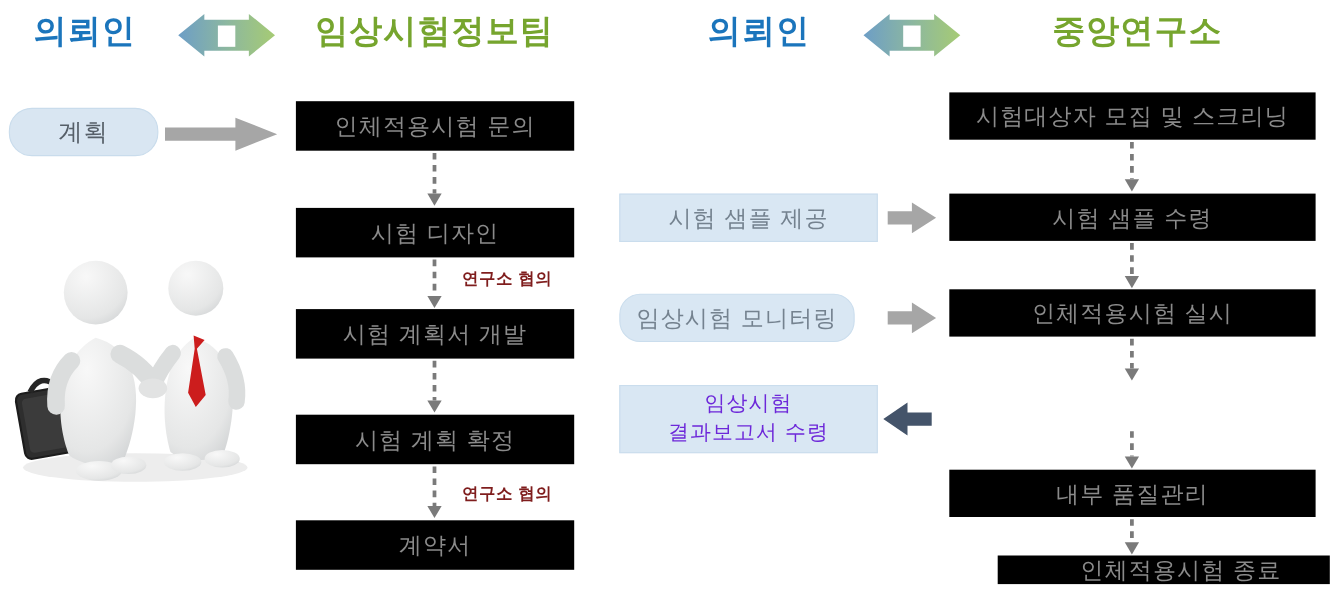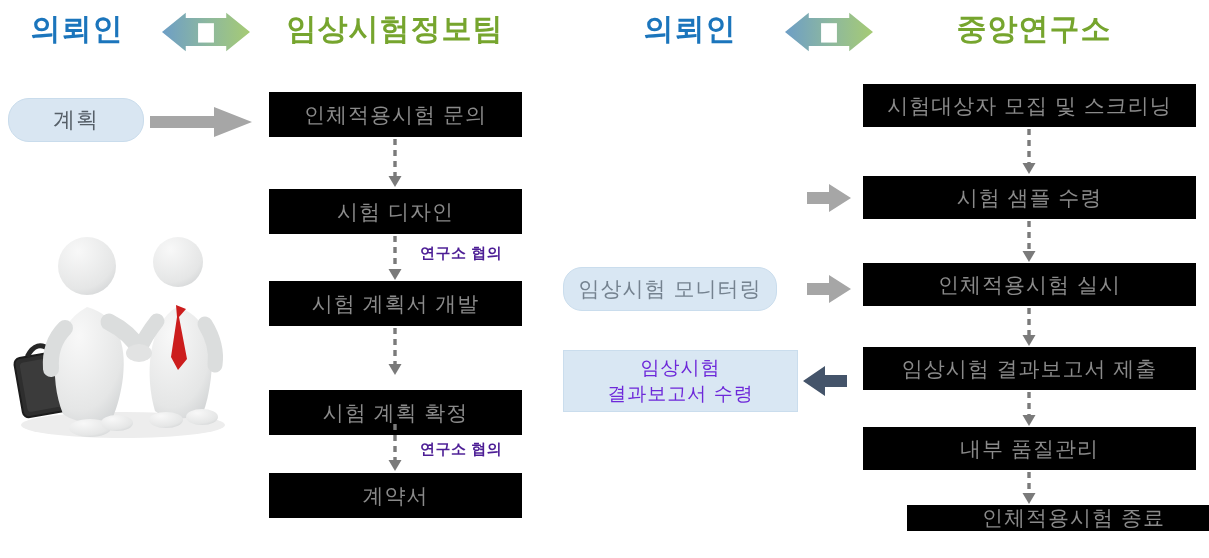--- a/index.html
+++ b/index.html
@@ -19,21 +19,21 @@
   }
   .blue-box{
     background:#d9e7f3;border:1px solid #cadded;color:#74828f;font-size:21px;letter-spacing:1px;
     display:flex;align-items:center;justify-content:center;text-align:center;box-sizing:border-box;
   }
   .plan-box{
     background:#d9e6f2;border:1px solid #c9dcec;color:#565f68;font-size:22px;letter-spacing:1px;
     display:flex;align-items:center;justify-content:center;box-sizing:border-box;
   }
   .two-line{flex-direction:column;font-size:19px;line-height:1.35;color:#6d28d9;}
-  .annotation{font-size:15px;font-weight:700;color:#4c1d95;letter-spacing:0.5px;white-space:nowrap;}
+  .annotation{font-size:15px;font-weight:700;color:#7f1d1d;letter-spacing:0.5px;white-space:nowrap;}
   svg.arrow, svg.dashline{position:absolute;display:block;overflow:visible;}
 </style>
 </head>
 <body>
 
 <div id="stage">
 
   <div class="abs title blue" style="left:22px;top:9px;width:110px;">의뢰인</div>
 
   <svg class="arrow" style="left:162px;top:9px;" width="88" height="46" viewBox="0 0 100 46">
@@ -68,21 +68,21 @@
 
   <div class="abs plan-box" style="left:8px;top:98px;width:136px;height:44px;border-radius:21px;">계획</div>
 
   <svg class="arrow" style="left:150px;top:106px;" width="102" height="32" viewBox="0 0 102 32">
     <polygon points="0,10 64,10 64,1 102,16 64,31 64,22 0,22" fill="#a6a6a6"></polygon>
   </svg>
 
   <div class="abs gray-box" style="left:269px;top:92px;width:253px;height:45px;">인체적용시험 문의</div>
   <div class="abs gray-box" style="left:269px;top:189px;width:253px;height:45px;">시험 디자인</div>
   <div class="abs gray-box" style="left:269px;top:281px;width:253px;height:45px;">시험 계획서 개발</div>
-  <div class="abs gray-box" style="left:269px;top:390px;width:253px;height:45px;">시험 계획 확정</div>
+  <div class="abs gray-box" style="left:269px;top:377px;width:253px;height:45px;">시험 계획 확정</div>
   <div class="abs gray-box" style="left:269px;top:473px;width:253px;height:45px;">계약서</div>
 
   <svg class="dashline" style="left:387px;top:139px;" width="16" height="48">
     <line x1="8" y1="0" x2="8" y2="37" stroke="#7a7a7a" stroke-width="3.4" stroke-dasharray="6,5"></line>
     <polygon points="1.5,37 14.5,37 8,48" fill="#7a7a7a"></polygon>
   </svg>
   <svg class="dashline" style="left:387px;top:236px;" width="16" height="44">
     <line x1="8" y1="0" x2="8" y2="33" stroke="#7a7a7a" stroke-width="3.4" stroke-dasharray="6,5"></line>
     <polygon points="1.5,33 14.5,33 8,44" fill="#7a7a7a"></polygon>
   </svg>
@@ -91,40 +91,40 @@
     <polygon points="1.5,36 14.5,36 8,47" fill="#7a7a7a"></polygon>
   </svg>
   <svg class="dashline" style="left:387px;top:424px;" width="16" height="47">
     <line x1="8" y1="0" x2="8" y2="36" stroke="#7a7a7a" stroke-width="3.4" stroke-dasharray="6,5"></line>
     <polygon points="1.5,36 14.5,36 8,47" fill="#7a7a7a"></polygon>
   </svg>
 
   <div class="abs annotation" style="left:420px;top:244px;">연구소 협의</div>
   <div class="abs annotation" style="left:420px;top:440px;">연구소 협의</div>
 
+  <div class="abs blue-box" style="left:563px;top:176px;width:235px;height:44px;">시험 샘플 제공</div>
   <div class="abs blue-box" style="left:563px;top:267px;width:214px;height:44px;border-radius:19px;">임상시험 모니터링</div>
   <div class="abs blue-box two-line" style="left:563px;top:350px;width:235px;height:62px;">
     <span>임상시험</span>
     <span>결과보고서 수령</span>
   </div>
 
   <svg class="arrow" style="left:807px;top:182px;" width="44" height="32" viewBox="0 0 44 32">
     <polygon points="0,10 22,10 22,2 44,16 22,30 22,22 0,22" fill="#a6a6a6"></polygon>
   </svg>
   <svg class="arrow" style="left:807px;top:273px;" width="44" height="32" viewBox="0 0 44 32">
     <polygon points="0,10 22,10 22,2 44,16 22,30 22,22 0,22" fill="#a6a6a6"></polygon>
   </svg>
   <svg class="arrow" style="left:801px;top:364px;" width="46" height="34" viewBox="0 0 46 34">
     <polygon points="46,11 24,11 24,2 2,17 24,32 24,23 46,23" fill="#44546a"></polygon>
   </svg>
 
   <div class="abs gray-box" style="left:863px;top:84px;width:333px;height:43px;">시험대상자 모집 및 스크리닝</div>
   <div class="abs gray-box" style="left:863px;top:176px;width:333px;height:43px;">시험 샘플 수령</div>
   <div class="abs gray-box" style="left:863px;top:263px;width:333px;height:43px;">인체적용시험 실시</div>
-  <div class="abs gray-box" style="left:863px;top:347px;width:333px;height:43px;">임상시험 결과보고서 제출</div>
   <div class="abs gray-box" style="left:863px;top:427px;width:333px;height:43px;">내부 품질관리</div>
   <div class="abs gray-box" style="left:863px;top:505px;width:333px;height:26px;margin-left:44px;">인체적용시험 종료</div>
 
   <svg class="dashline" style="left:1021px;top:129px;" width="16" height="45">
     <line x1="8" y1="0" x2="8" y2="34" stroke="#7a7a7a" stroke-width="3.4" stroke-dasharray="6,5"></line>
     <polygon points="1.5,34 14.5,34 8,45" fill="#7a7a7a"></polygon>
   </svg>
   <svg class="dashline" style="left:1021px;top:221px;" width="16" height="41">
     <line x1="8" y1="0" x2="8" y2="30" stroke="#7a7a7a" stroke-width="3.4" stroke-dasharray="6,5"></line>
     <polygon points="1.5,30 14.5,30 8,41" fill="#7a7a7a"></polygon>

